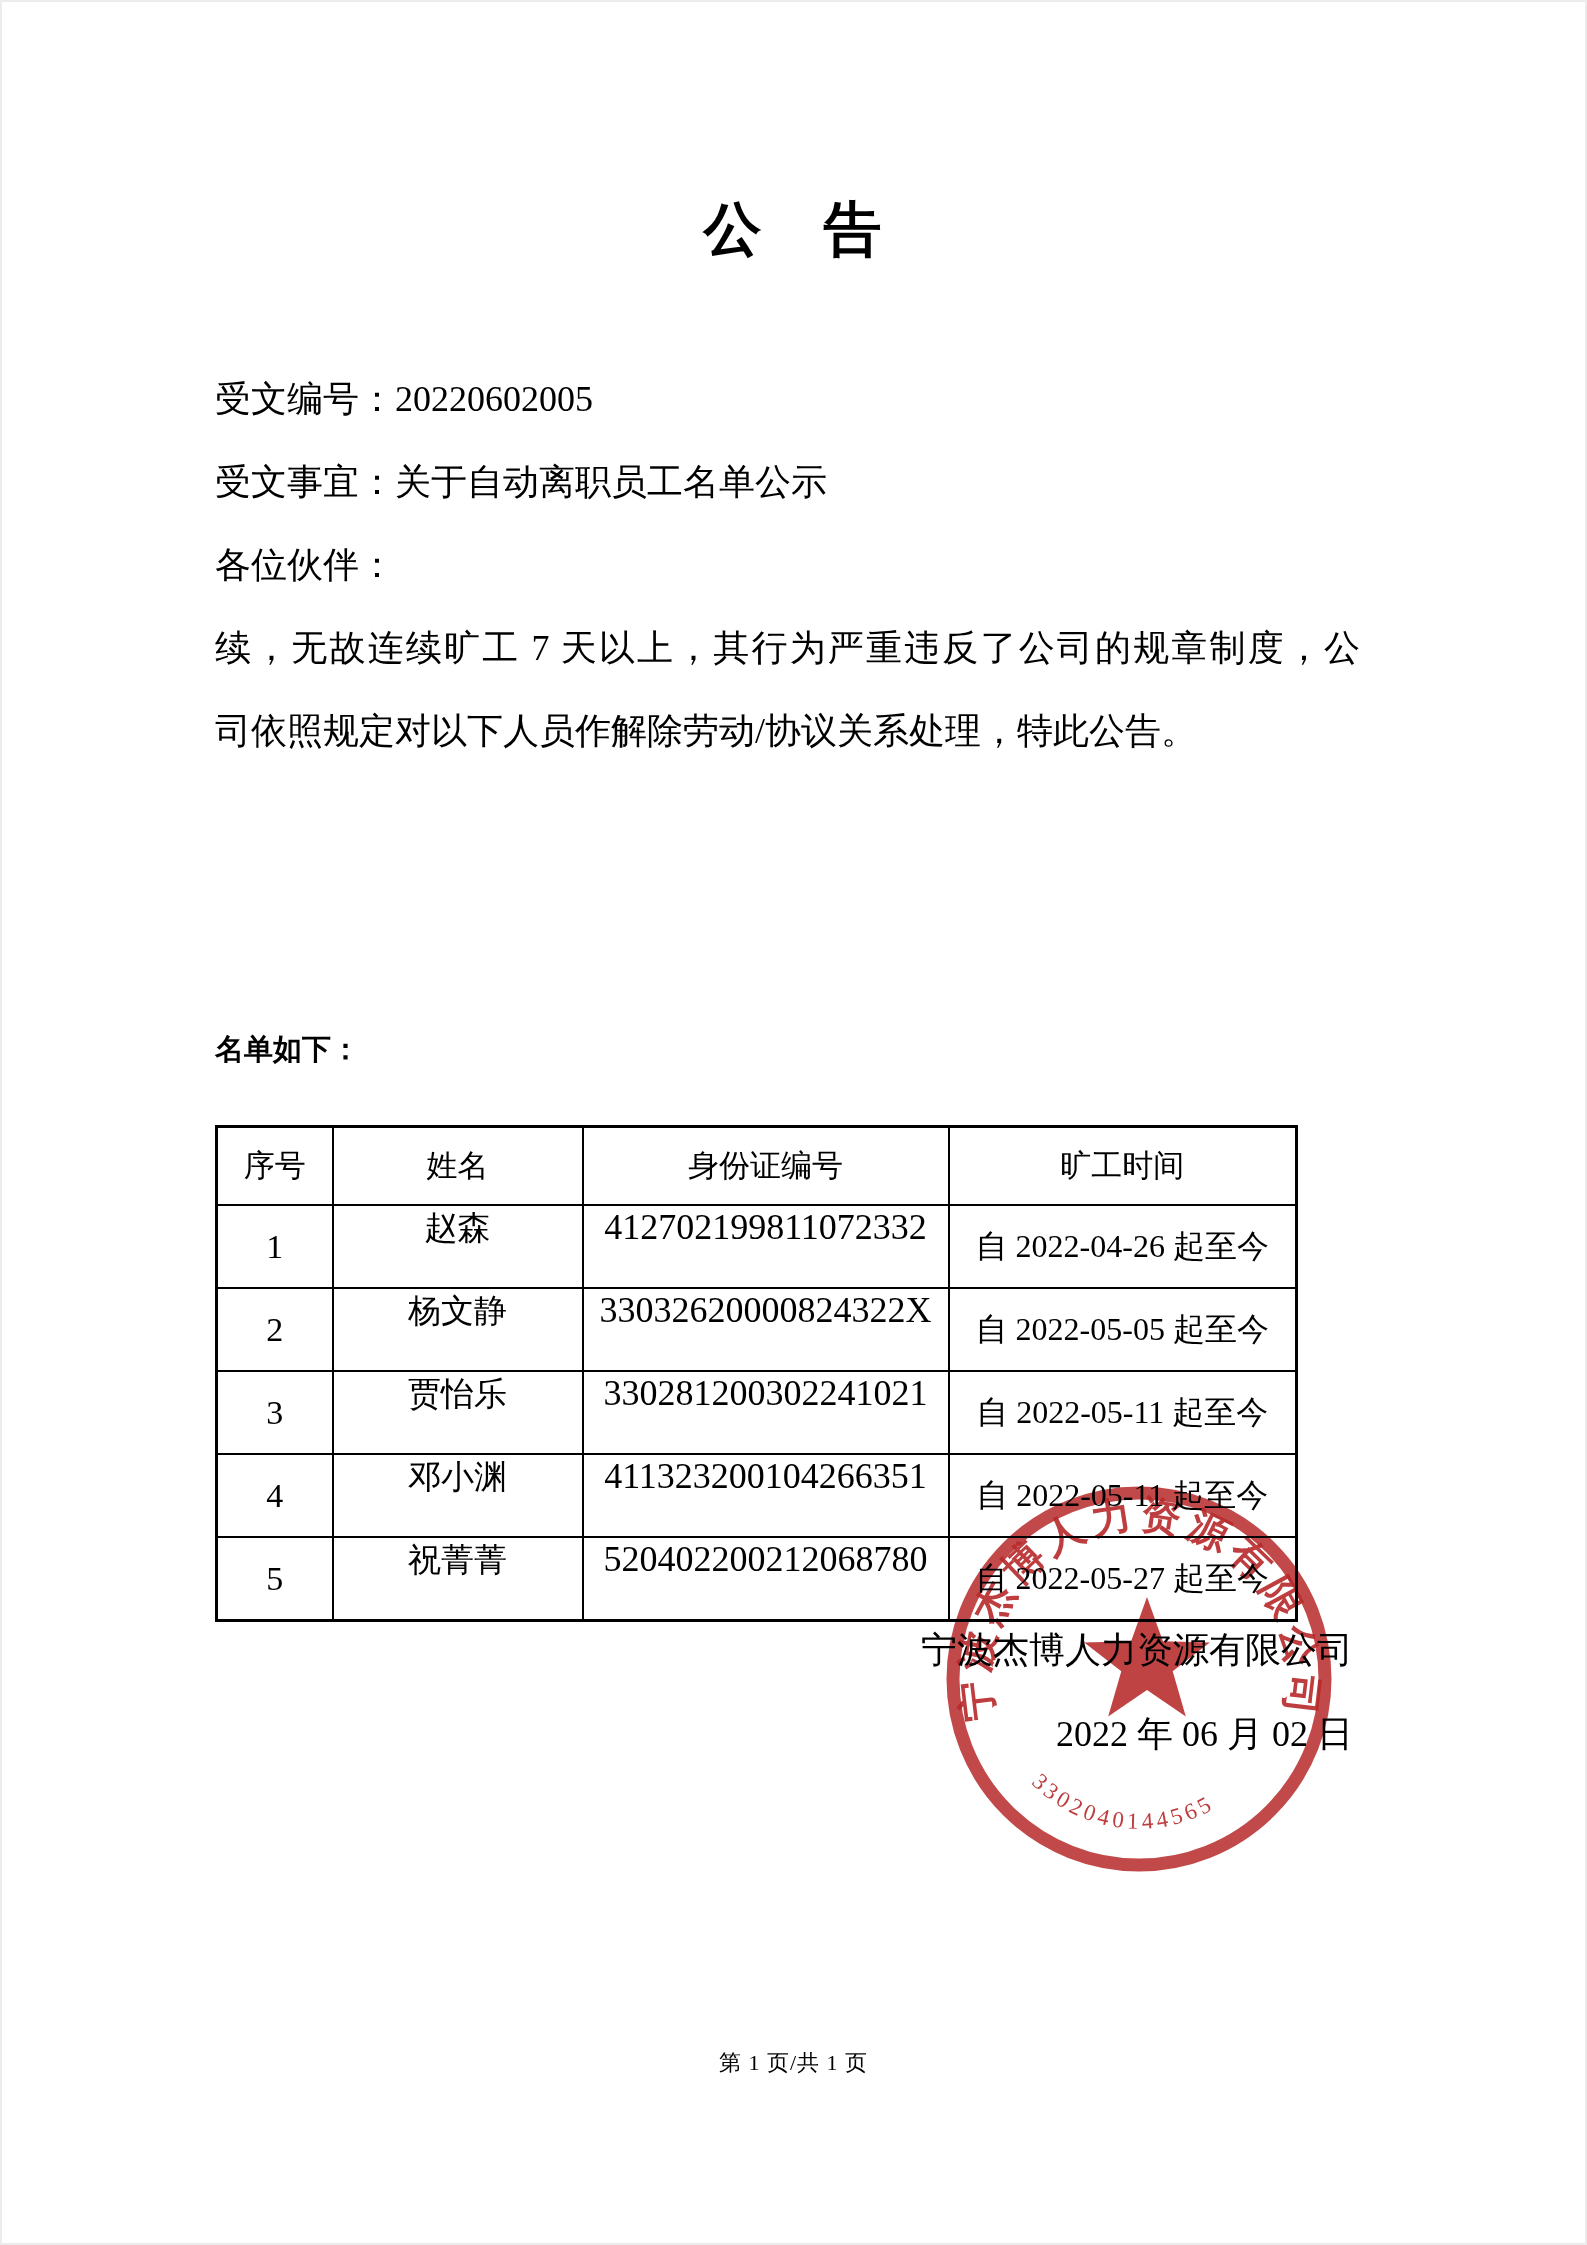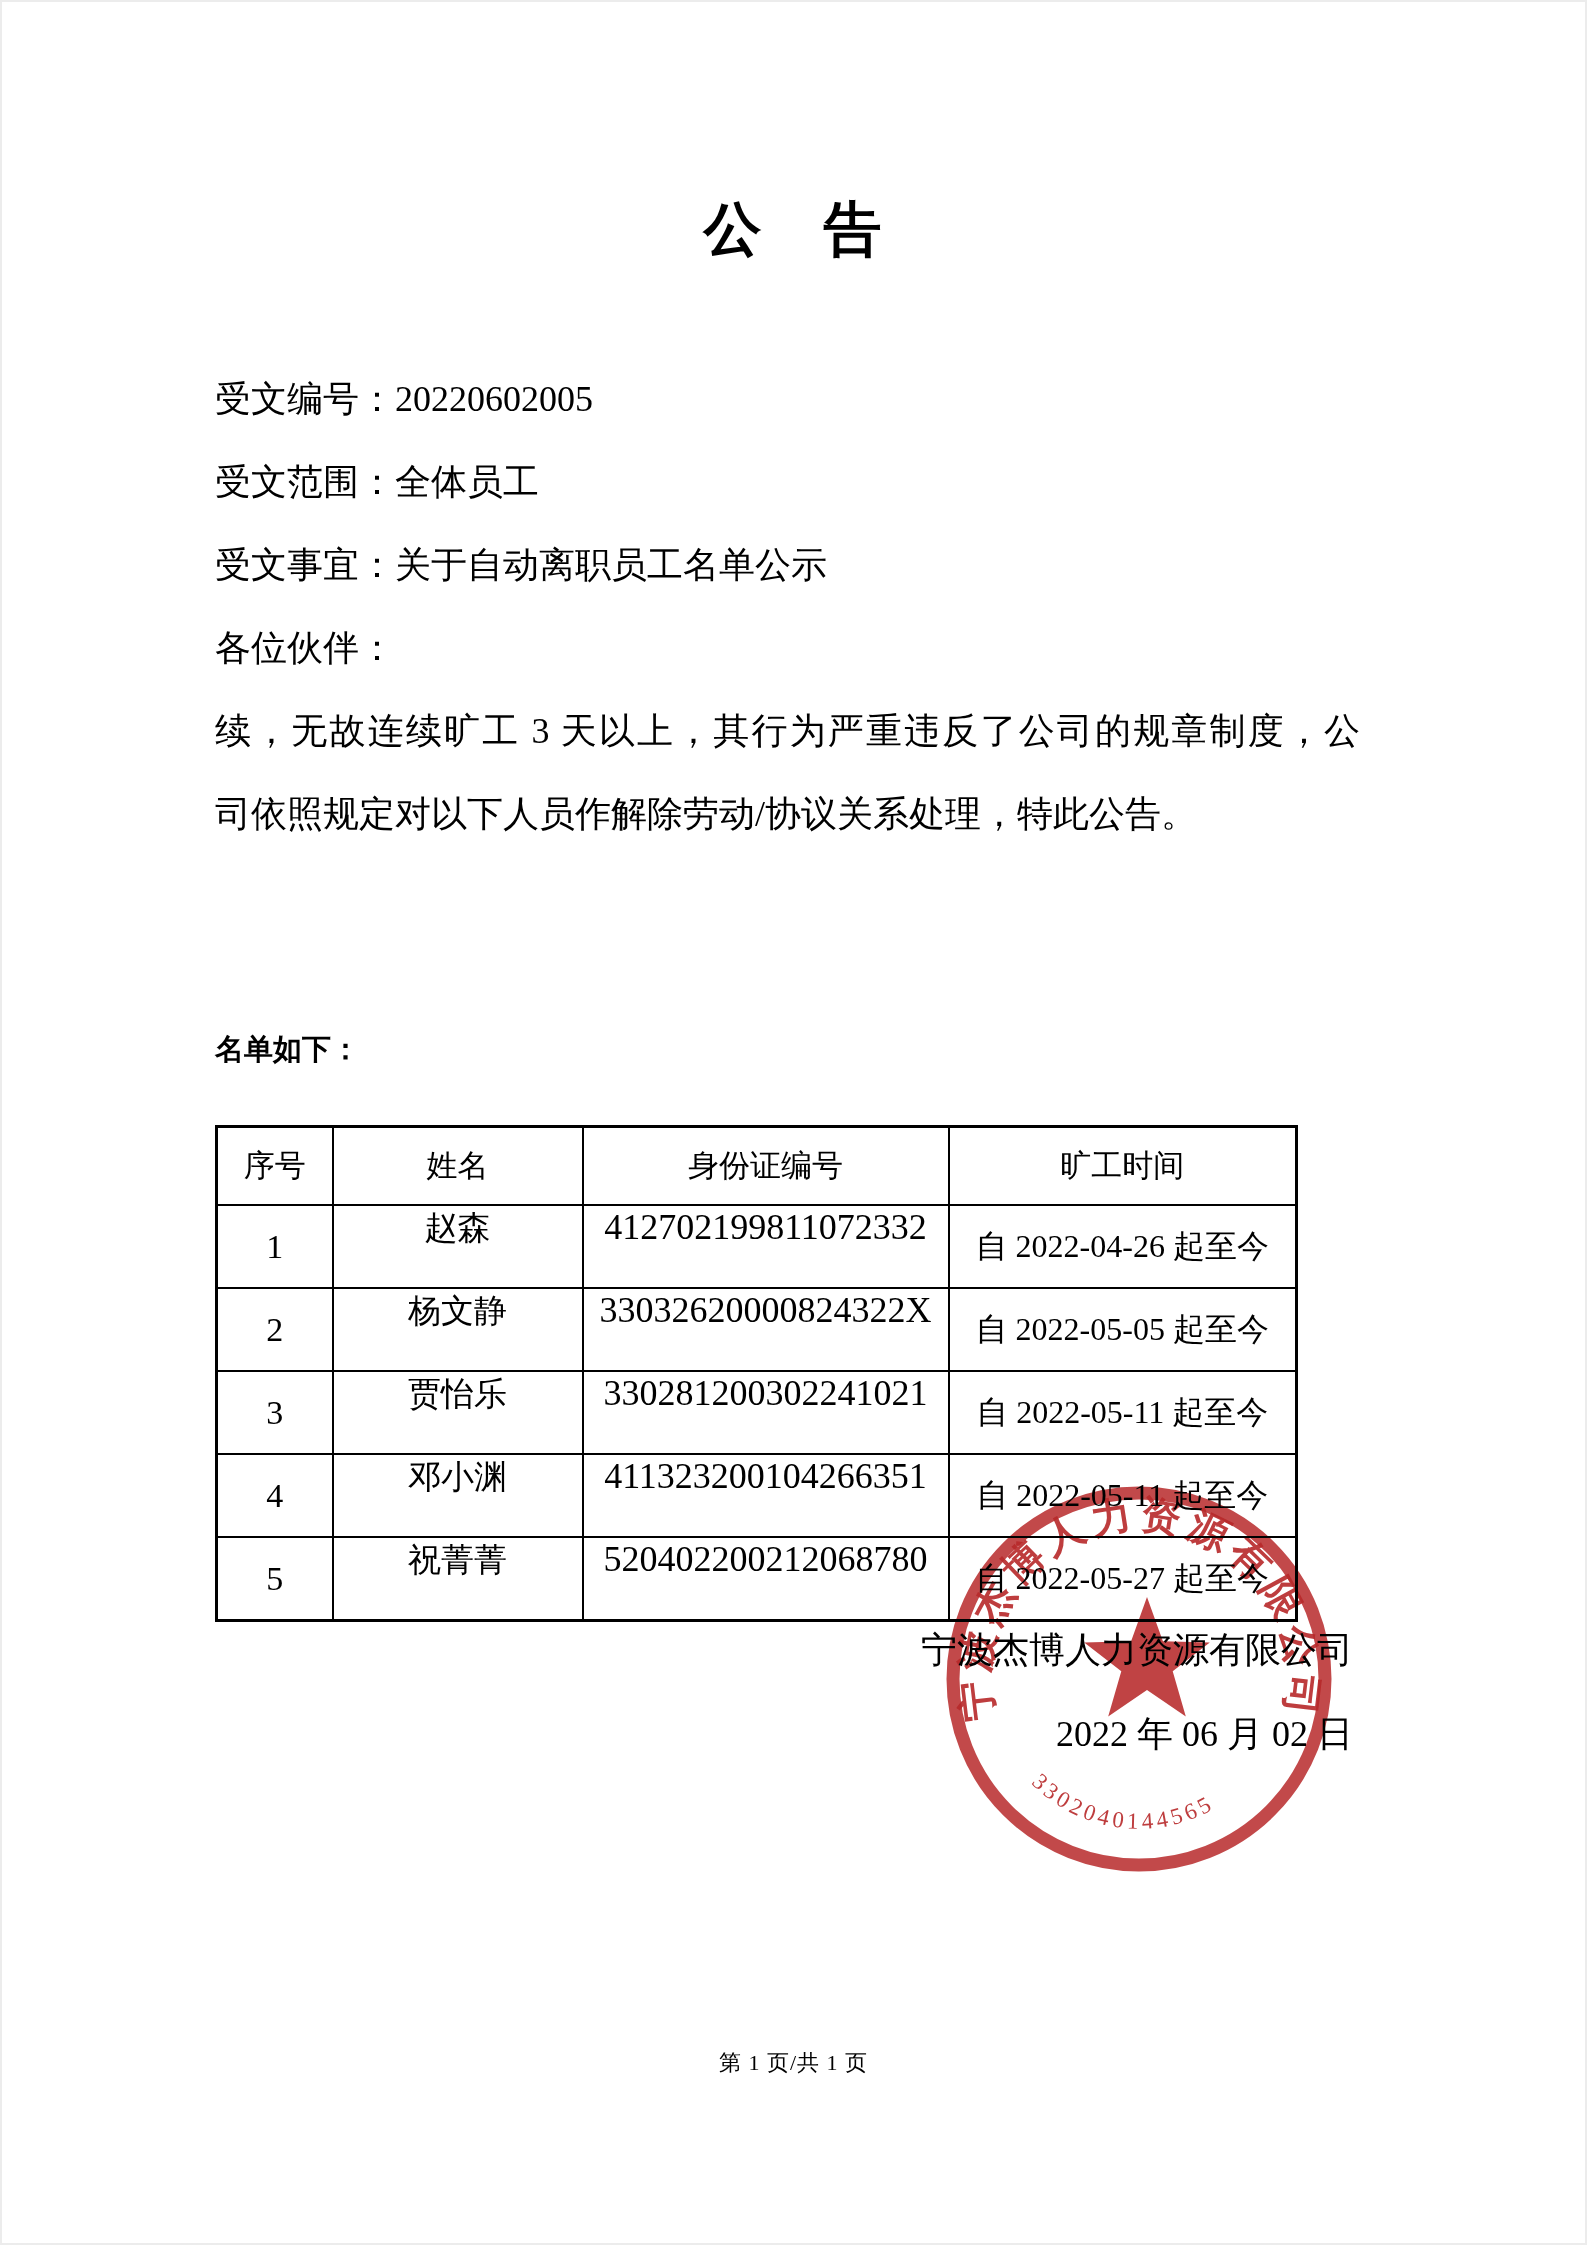--- a/index.html
+++ b/index.html
@@ -60,24 +60,23 @@
 </style>
 </head>
 <body>
 
 <div class="page">
 
   <h1 class="title">公　告</h1>
 
   <div class="content">
     <div class="fline"><span class="label">受文编号：</span><span>20220602005</span></div>
-    <div class="fline"><span class="label">受文范围：</span><span>全体员工</span></div>
     <div class="fline"><span class="label">受文事宜：</span><span>关于自动离职员工名单公示</span></div>
     <div class="fline">各位伙伴：</div>
-    <div class="bline jline">续，无故连续旷工 3 天以上，其行为严重违反了公司的规章制度，公</div>
+    <div class="bline jline">续，无故连续旷工 7 天以上，其行为严重违反了公司的规章制度，公</div>
     <div class="bline">司依照规定对以下人员作解除劳动/协议关系处理，特此公告。</div>
   </div>
 
   <div class="list-heading">名单如下：</div>
 
   <table class="roster">
     <colgroup>
       <col style="width:116px">
         <col style="width:250px">
         <col style="width:366px">

